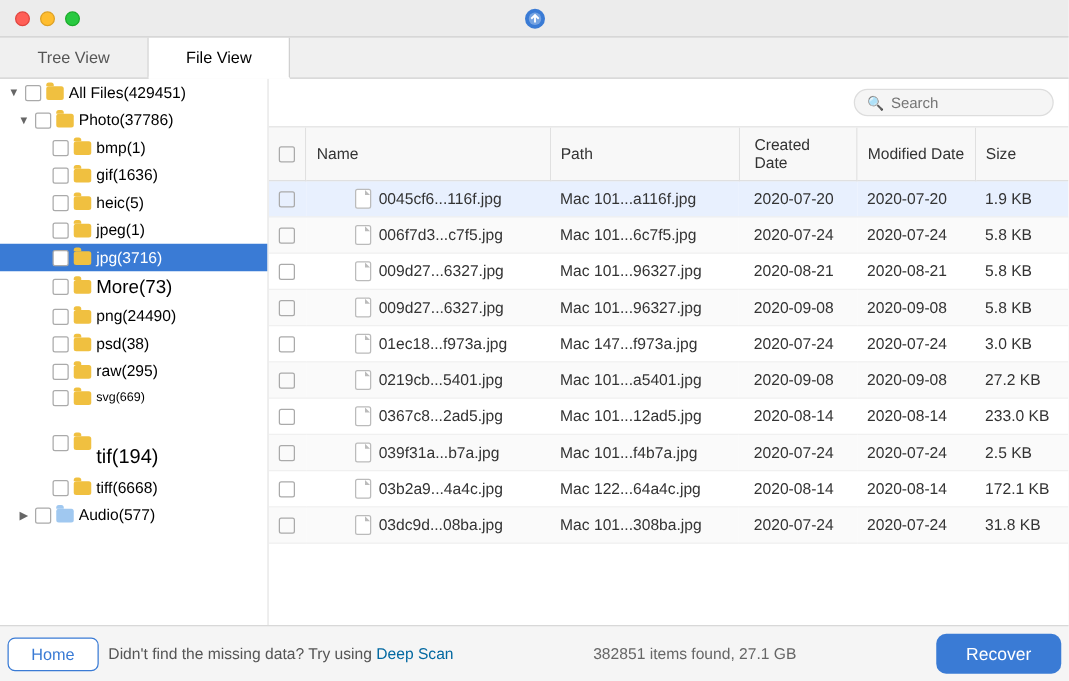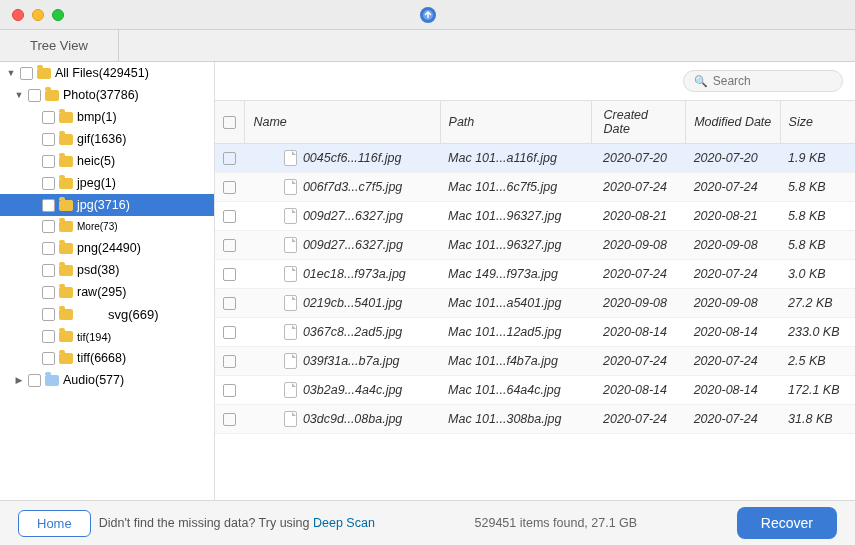--- a/index.html
+++ b/index.html
@@ -167,21 +167,20 @@
       font-size: 12px;
       color: #333;
       width: 120px;
     }
     .search-icon { color: #999; font-size: 11px; }
     
     .table-container {
       flex: 1;
       overflow-y: auto;
       overflow-x: hidden;
-      font-style: italic;
     }
     .table-container::-webkit-scrollbar { width: 8px; }
     .table-container::-webkit-scrollbar-thumb { background: #ccc; border-radius: 4px; }
     table {
       width: 100%;
       border-collapse: collapse;
       font-size: 12.5px;
     }
     thead th {
       background: #f8f8f8;
@@ -234,21 +233,21 @@
       flex-shrink: 0;
     }
     
     .footer {
       height: 45px;
       background: #f5f5f5;
       border-top: 1px solid #d8d8d8;
       display: flex;
       align-items: center;
       justify-content: space-between;
-      padding: 0 18px;
+      padding: 0 6px;
       flex-shrink: 0;
     }
     .footer-left { display: flex; align-items: center; gap: 8px; }
     .home-btn {
       border: 1px solid #3a7bd5;
       background: white;
       color: #3a7bd5;
       border-radius: 6px;
       padding: 5px 18px;
       cursor: pointer;
@@ -289,20 +288,21 @@
         <circle cx="6" cy="6" r="5" fill="white" opacity="0.3"></circle>
         <path d="M3 6 L6 3 L9 6" stroke="white" stroke-width="1.5" fill="none"></path>
         <path d="M6 3 L6 9" stroke="white" stroke-width="1.5"></path>
       </svg>
     </div>
   </div>
 </div>
 
 <div class="tabs">
   <div class="tab">Tree View</div>
+  <div class="tab active">File View</div>
 </div>
 
 <div class="main">
 
   <div class="sidebar">
       <div class="tree-item  ">
         <span class="chevron">▼</span>
         <div class="checkbox"></div>
         <div class="folder-icon "></div>
         <span style="font-size: 12.5px;">All Files(429451)</span>
@@ -340,21 +340,21 @@
       <div class="tree-item indent2 highlighted">
         <span style="width: 10px; flex-shrink: 0;"></span>
         <div class="checkbox"></div>
         <div class="folder-icon "></div>
         <span style="font-size: 12.5px;">jpg(3716)</span>
       </div>
       <div class="tree-item indent2 ">
         <span style="width: 10px; flex-shrink: 0;"></span>
         <div class="checkbox"></div>
         <div class="folder-icon "></div>
-        <span style="font-size: 10px;">More(73)</span>
+        <span style="font-size: 15px;">More(73)</span>
       </div>
       <div class="tree-item indent2 ">
         <span style="width: 10px; flex-shrink: 0;"></span>
         <div class="checkbox"></div>
         <div class="folder-icon "></div>
         <span style="font-size: 12.5px;">png(24490)</span>
       </div>
       <div class="tree-item indent2 ">
         <span style="width: 10px; flex-shrink: 0;"></span>
         <div class="checkbox"></div>
@@ -364,27 +364,27 @@
       <div class="tree-item indent2 ">
         <span style="width: 10px; flex-shrink: 0;"></span>
         <div class="checkbox"></div>
         <div class="folder-icon "></div>
         <span style="font-size: 12.5px;">raw(295)</span>
       </div>
       <div class="tree-item indent2 ">
         <span style="width: 10px; flex-shrink: 0;"></span>
         <div class="checkbox"></div>
         <div class="folder-icon "></div>
-        <span style="font-size: 13px; margin-left: 31px;">svg(669)</span>
-      </div>
-      <div class="tree-item indent2 ">
-        <span style="width: 10px; flex-shrink: 0;"></span>
-        <div class="checkbox"></div>
-        <div class="folder-icon "></div>
-        <span style="font-size: 11px;">tif(194)</span>
+        <span style="font-size: 10px;">svg(669)</span>
+      </div>
+      <div class="tree-item indent2 ">
+        <span style="width: 10px; flex-shrink: 0;"></span>
+        <div class="checkbox"></div>
+        <div class="folder-icon "></div>
+        <span style="font-size: 16px; margin-top: 24px;">tif(194)</span>
       </div>
       <div class="tree-item indent2 ">
         <span style="width: 10px; flex-shrink: 0;"></span>
         <div class="checkbox"></div>
         <div class="folder-icon "></div>
         <span style="font-size: 12.5px;">tiff(6668)</span>
       </div>
       <div class="tree-item indent1 ">
         <span class="chevron">▶</span>
         <div class="checkbox"></div>
@@ -478,21 +478,21 @@
             <tr>
     <td>
       <div class="row-checkbox"></div>
     </td>
     <td class="col-name">
       <div class="td-name">
         <div class="file-icon"></div>
         <span>01ec18...f973a.jpg</span>
       </div>
     </td>
-    <td class="col-path">Mac 149...f973a.jpg</td>
+    <td class="col-path">Mac 147...f973a.jpg</td>
     <td class="col-created">2020-07-24</td>
     <td class="col-modified">2020-07-24</td>
     <td class="col-size">3.0 KB</td>
   </tr>
             <tr>
     <td>
       <div class="row-checkbox"></div>
     </td>
     <td class="col-name">
       <div class="td-name">
@@ -538,21 +538,21 @@
             <tr>
     <td>
       <div class="row-checkbox"></div>
     </td>
     <td class="col-name">
       <div class="td-name">
         <div class="file-icon"></div>
         <span>03b2a9...4a4c.jpg</span>
       </div>
     </td>
-    <td class="col-path">Mac 101...64a4c.jpg</td>
+    <td class="col-path">Mac 122...64a4c.jpg</td>
     <td class="col-created">2020-08-14</td>
     <td class="col-modified">2020-08-14</td>
     <td class="col-size">172.1 KB</td>
   </tr>
             <tr>
     <td>
       <div class="row-checkbox"></div>
     </td>
     <td class="col-name">
       <div class="td-name">
@@ -572,15 +572,15 @@
 </div>
 
 <div class="footer">
   <div class="footer-left">
     <button class="home-btn">Home</button>
     <span class="footer-msg">
       <span>Didn't find the missing data? Try using </span>
       <a href="#">Deep Scan</a>
     </span>
   </div>
-  <div class="footer-center">529451 items found, 27.1 GB</div>
+  <div class="footer-center">382851 items found, 27.1 GB</div>
   <button class="recover-btn">Recover</button>
 </div>
 
 </body></html>

